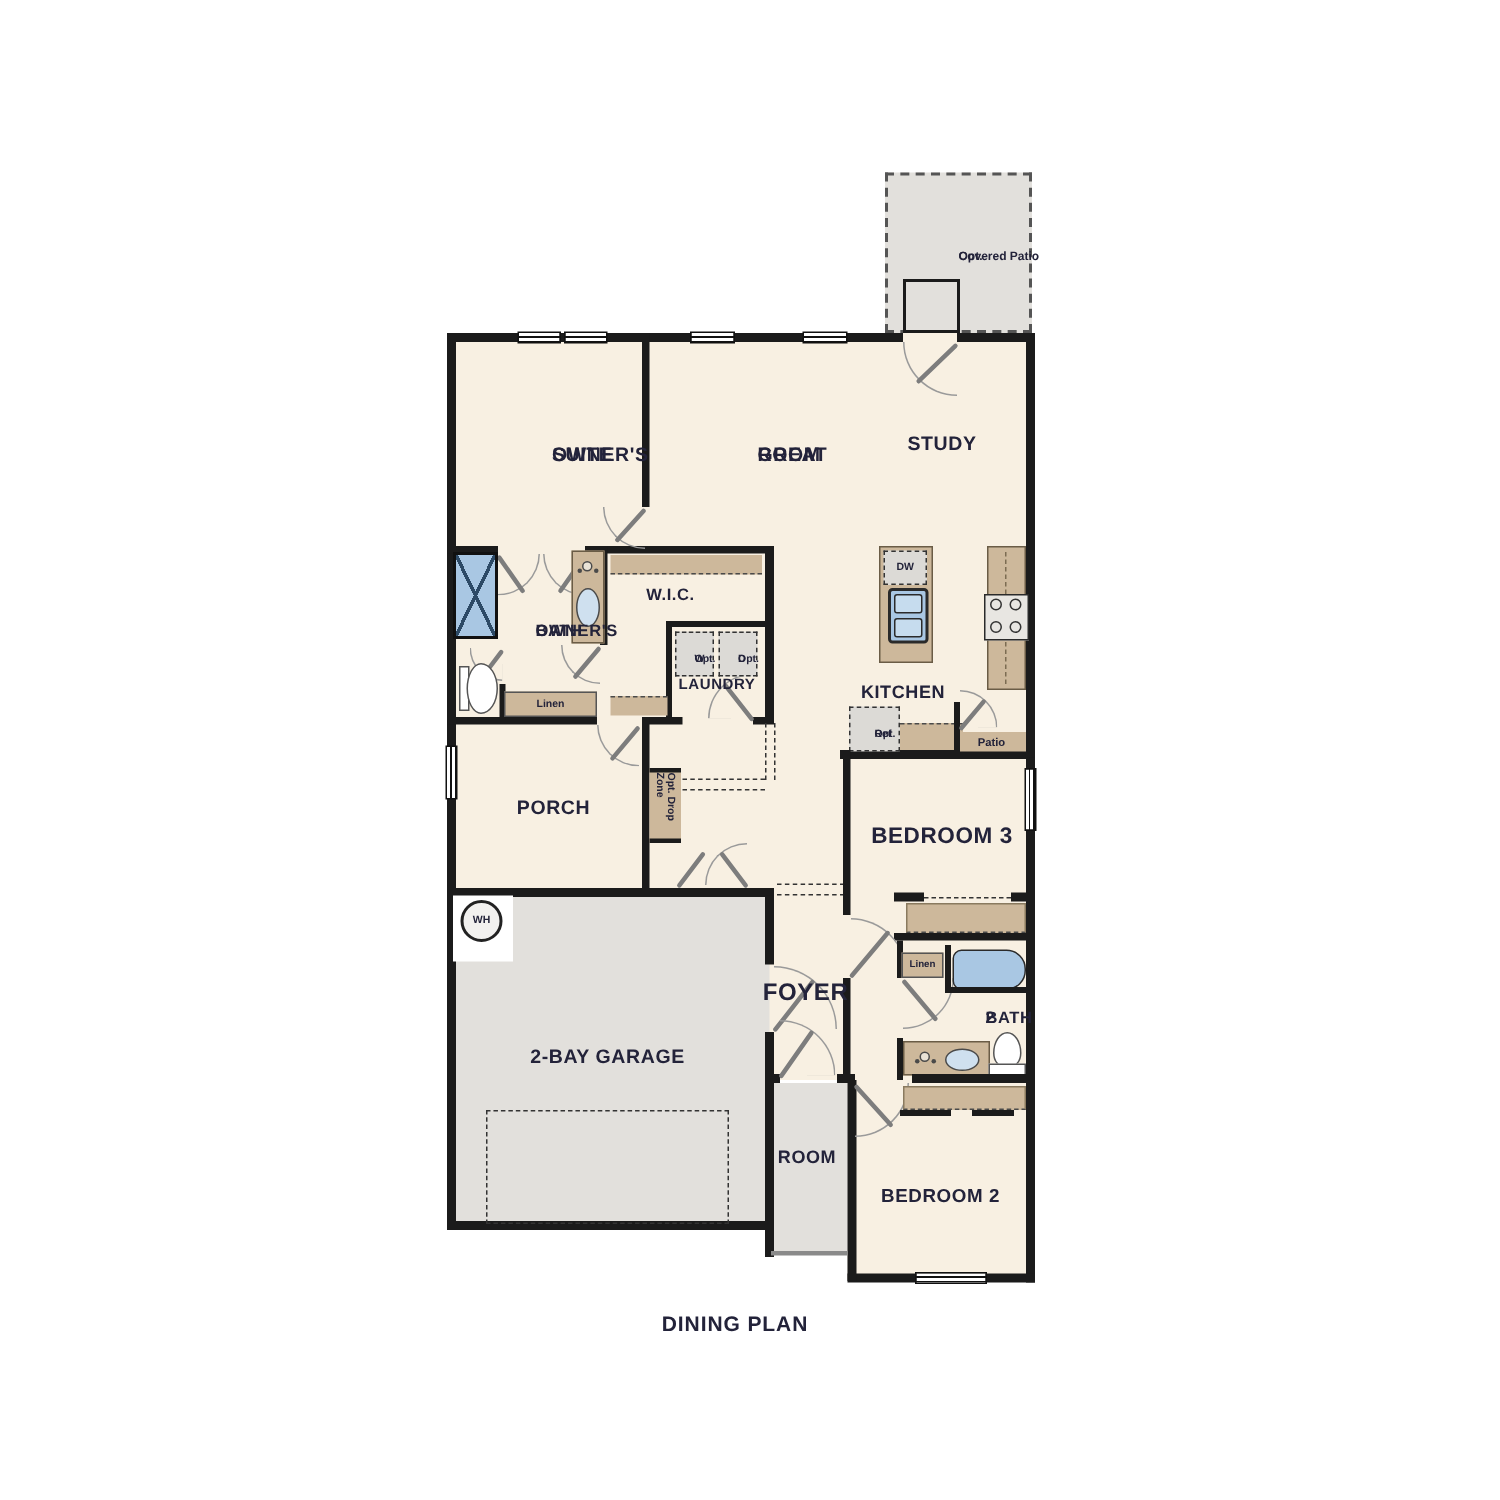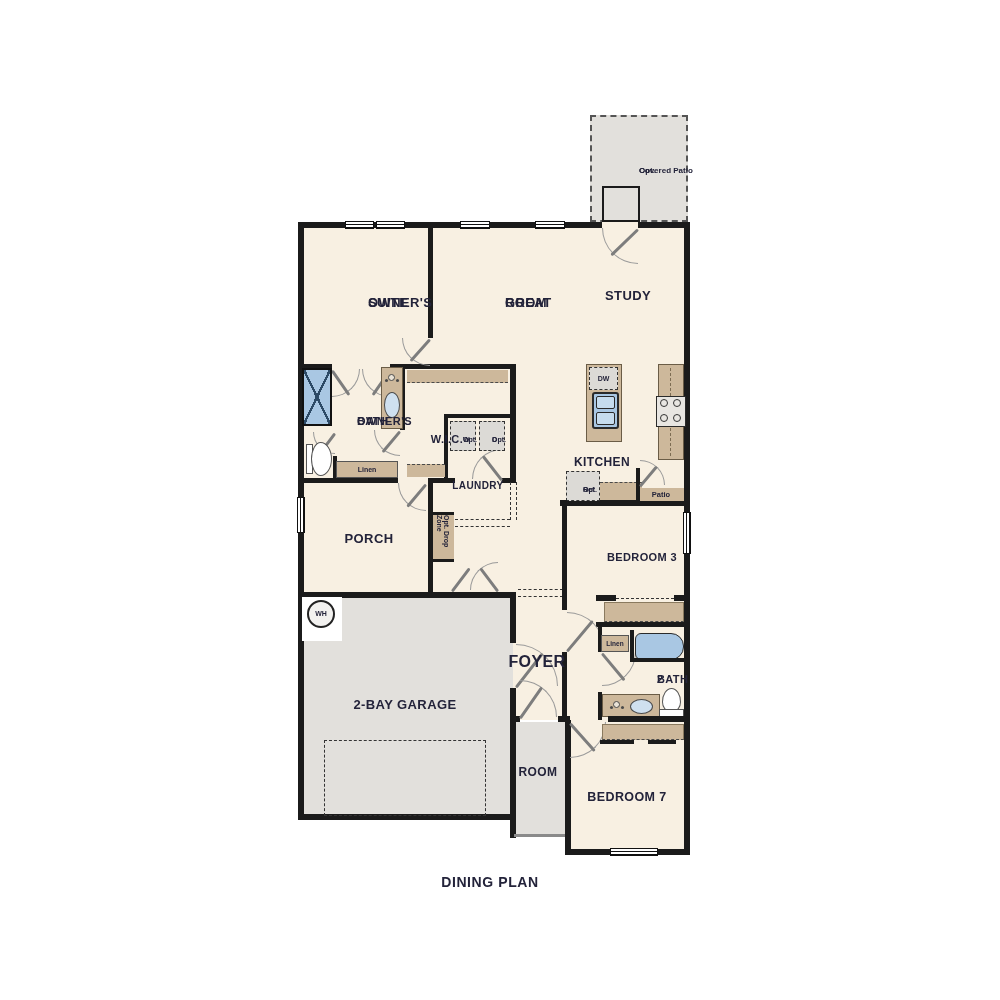--- a/index.html
+++ b/index.html
@@ -245,28 +245,28 @@
   </div>
   <div class="lbl" style="left:505px;top:296px;">
     <span>GREAT</span>
       <span>ROOM</span>
   </div>
   <div class="lbl" style="left:628px;top:296px;">STUDY</div>
   <div class="lbl" style="left:357px;top:416px;font-size:11px;">
     <span>OWNER'S</span>
       <span>BATH</span>
   </div>
-  <div class="lbl" style="left:447px;top:398px;font-size:11px;margin-top:42px;">W.I.C.</div>
-  <div class="lbl" style="left:478px;top:458px;font-size:10px;margin-top:28px;">LAUNDRY</div>
+  <div class="lbl" style="left:447px;top:398px;font-size:11px;">W.I.C.</div>
+  <div class="lbl" style="left:478px;top:458px;font-size:10px;">LAUNDRY</div>
   <div class="lbl" style="left:602px;top:462px;font-size:12px;">KITCHEN</div>
   <div class="lbl" style="left:369px;top:539px;">PORCH</div>
-  <div class="lbl" style="left:642px;top:558px;font-size:11px;">BEDROOM 3</div>
+  <div class="lbl" style="left:628px;top:558px;font-size:15px;">BEDROOM 3</div>
   <div class="lbl" style="left:537px;top:662px;font-size:16px;">FOYER</div>
   <div class="lbl" style="left:657px;top:674px;font-size:11px;">
     <span>BATH</span>
       <span>2</span>
   </div>
   <div class="lbl" style="left:405px;top:705px;">2-BAY GARAGE</div>
   <div class="lbl" style="left:538px;top:772px;font-size:12px;">ROOM</div>
-  <div class="lbl" style="left:627px;top:798px;font-size:12.5px;">BEDROOM 7</div>
+  <div class="lbl" style="left:627px;top:798px;font-size:12.5px;">BEDROOM 2</div>
 
   <div class="lbl" style="left:490px;top:883px;font-size:14px;letter-spacing:.6px;">DINING PLAN</div>
 </div>
 
 </body></html>

